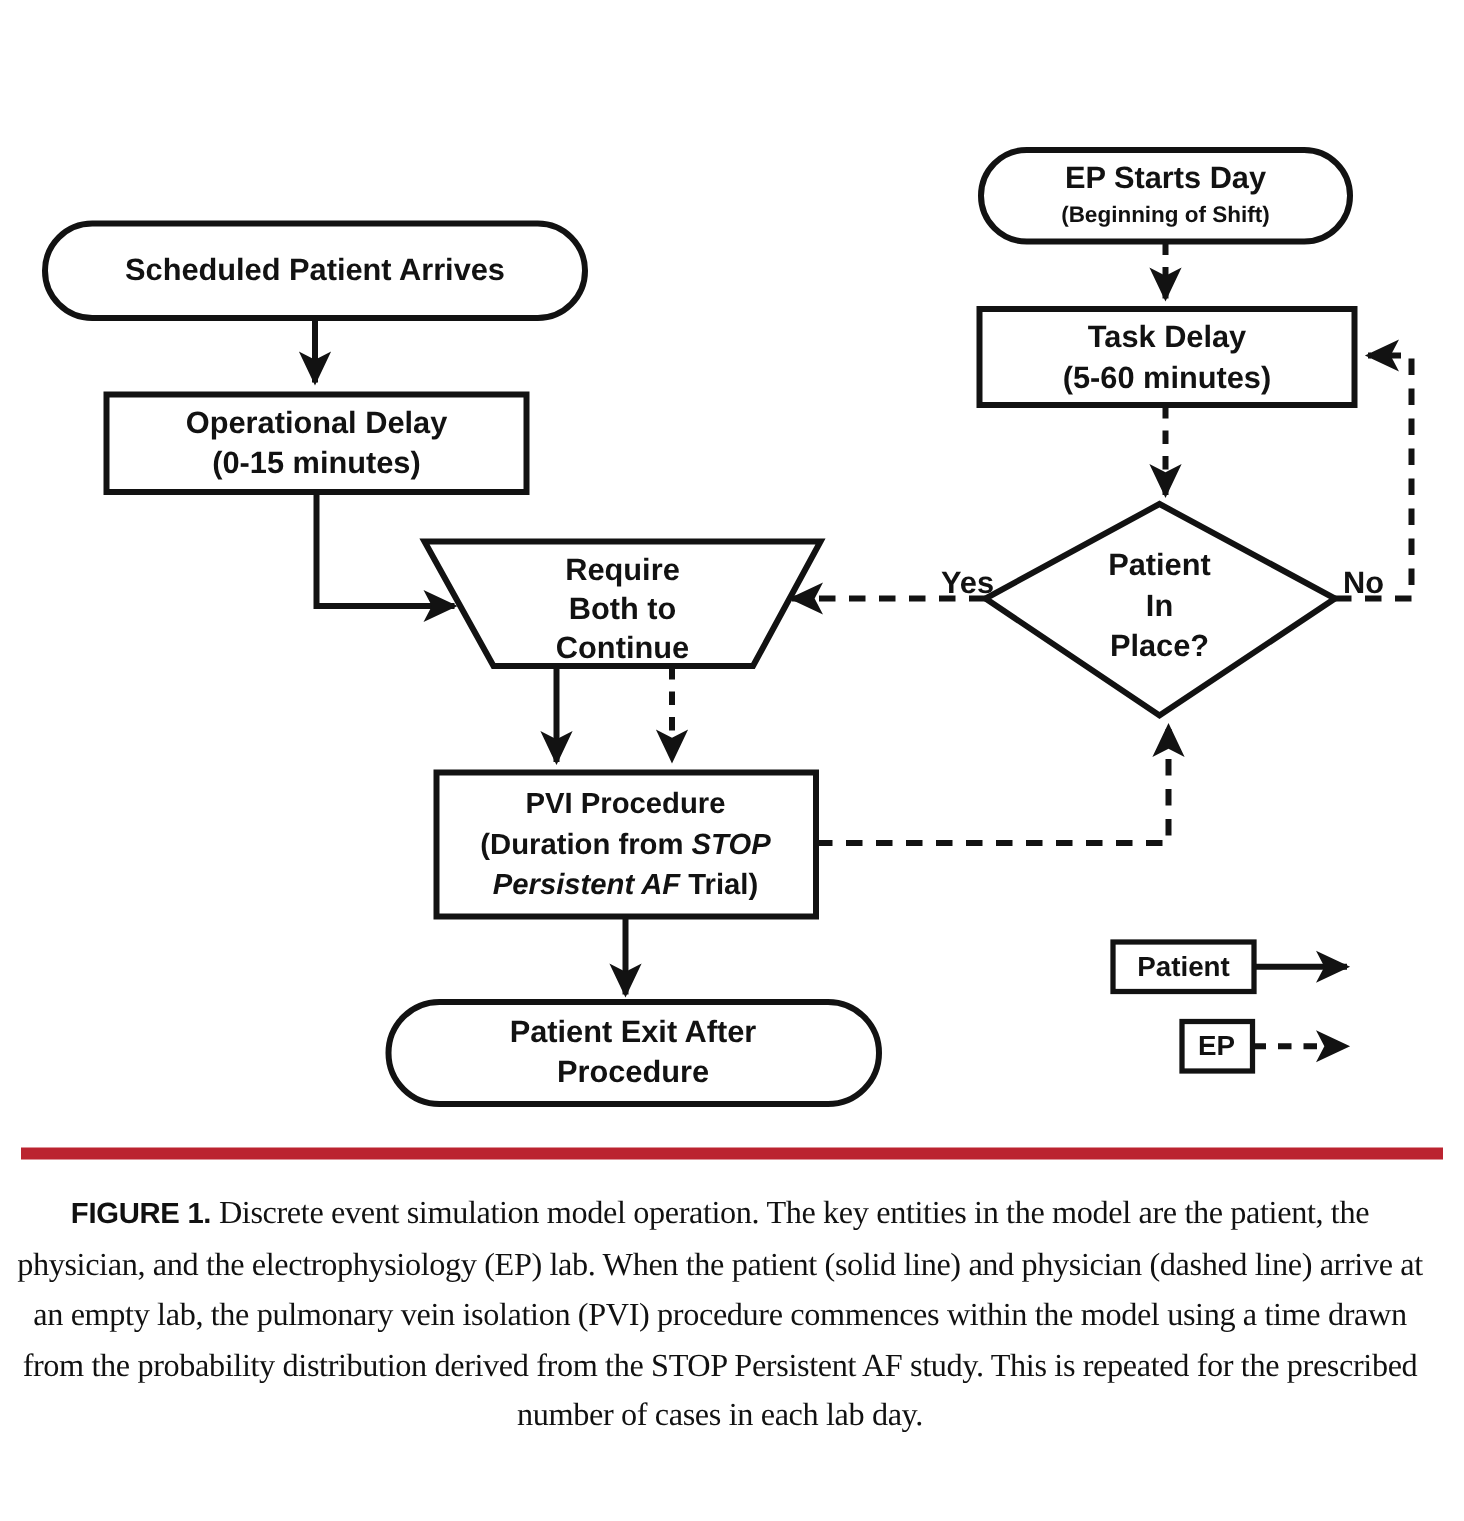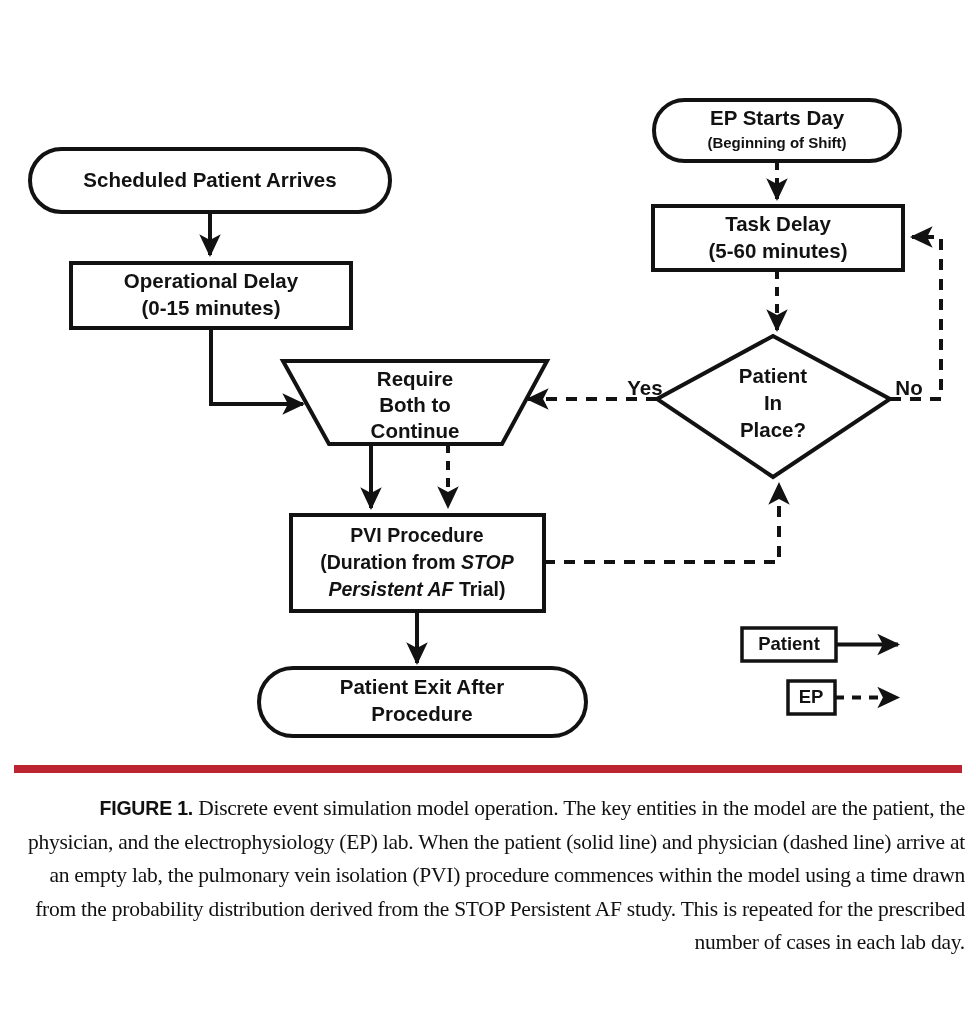--- a/index.html
+++ b/index.html
@@ -82,29 +82,29 @@
   #rule-bar {
     position: absolute;
     left: 14px;
     top: 5px;
     width: 948px;
     height: 8px;
     background: #bb2430;
   }
   #caption-text {
     position: absolute;
-    left: 17px;
+    left: 6px;
     top: 32px;
     width: 948px;
     font-family: "Liberation Serif", serif;
     font-size: 21.5px;
     line-height: 33.5px;
     color: #111111;
     letter-spacing: -0.25px;
-    text-align: right;
+    text-align: center;
   }
   #caption-text .fig-label {
     font-family: "Liberation Sans", sans-serif;
     font-weight: bold;
     font-size: 19.5px;
     letter-spacing: -0.2px;
   }
 </style>
 </head>
 <body>

